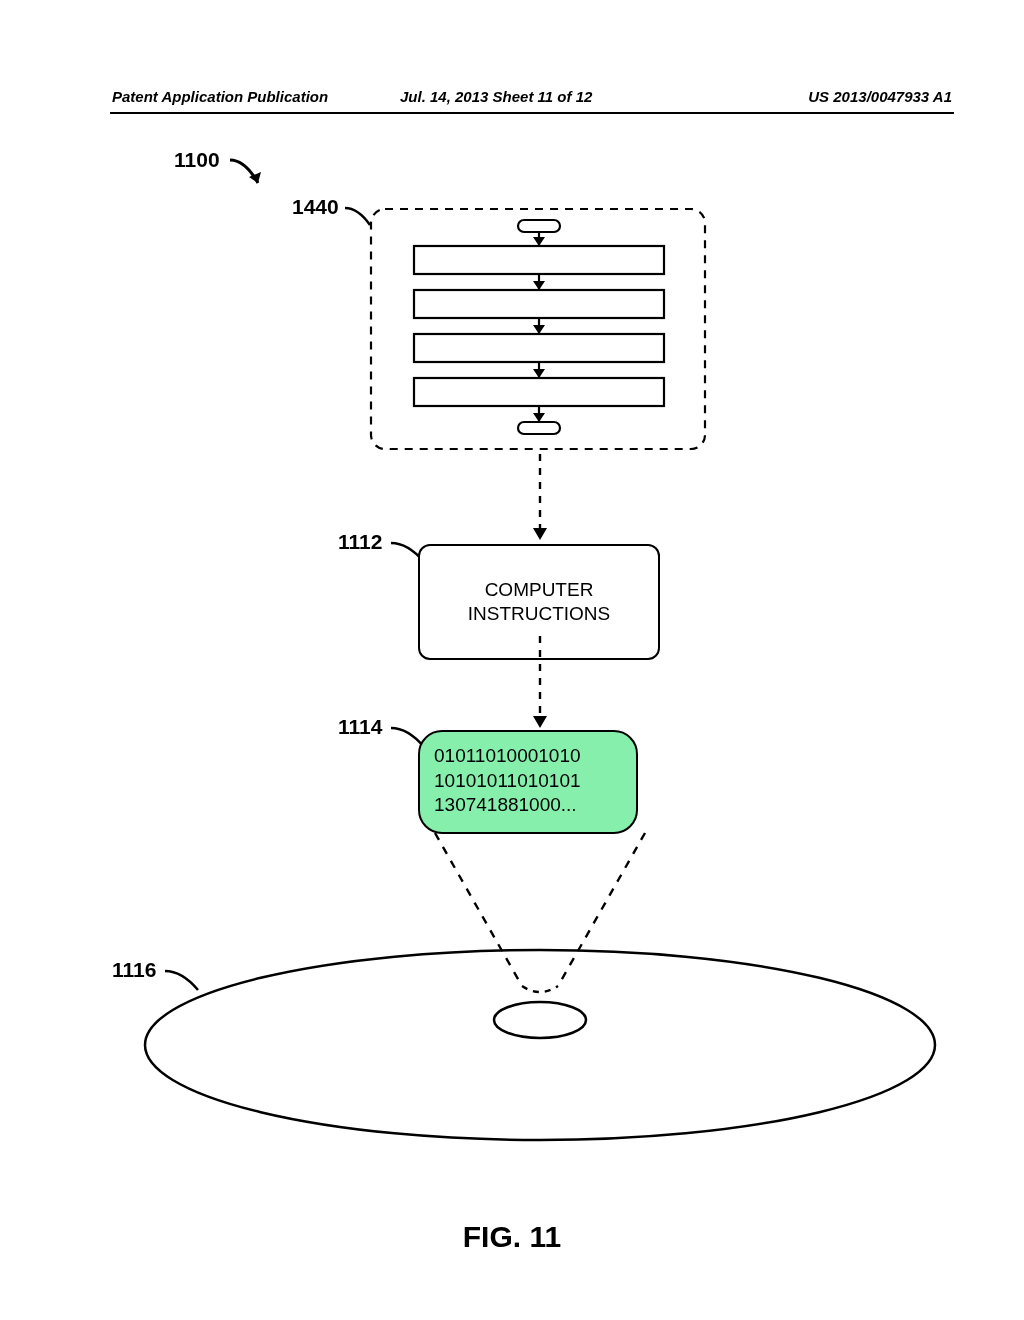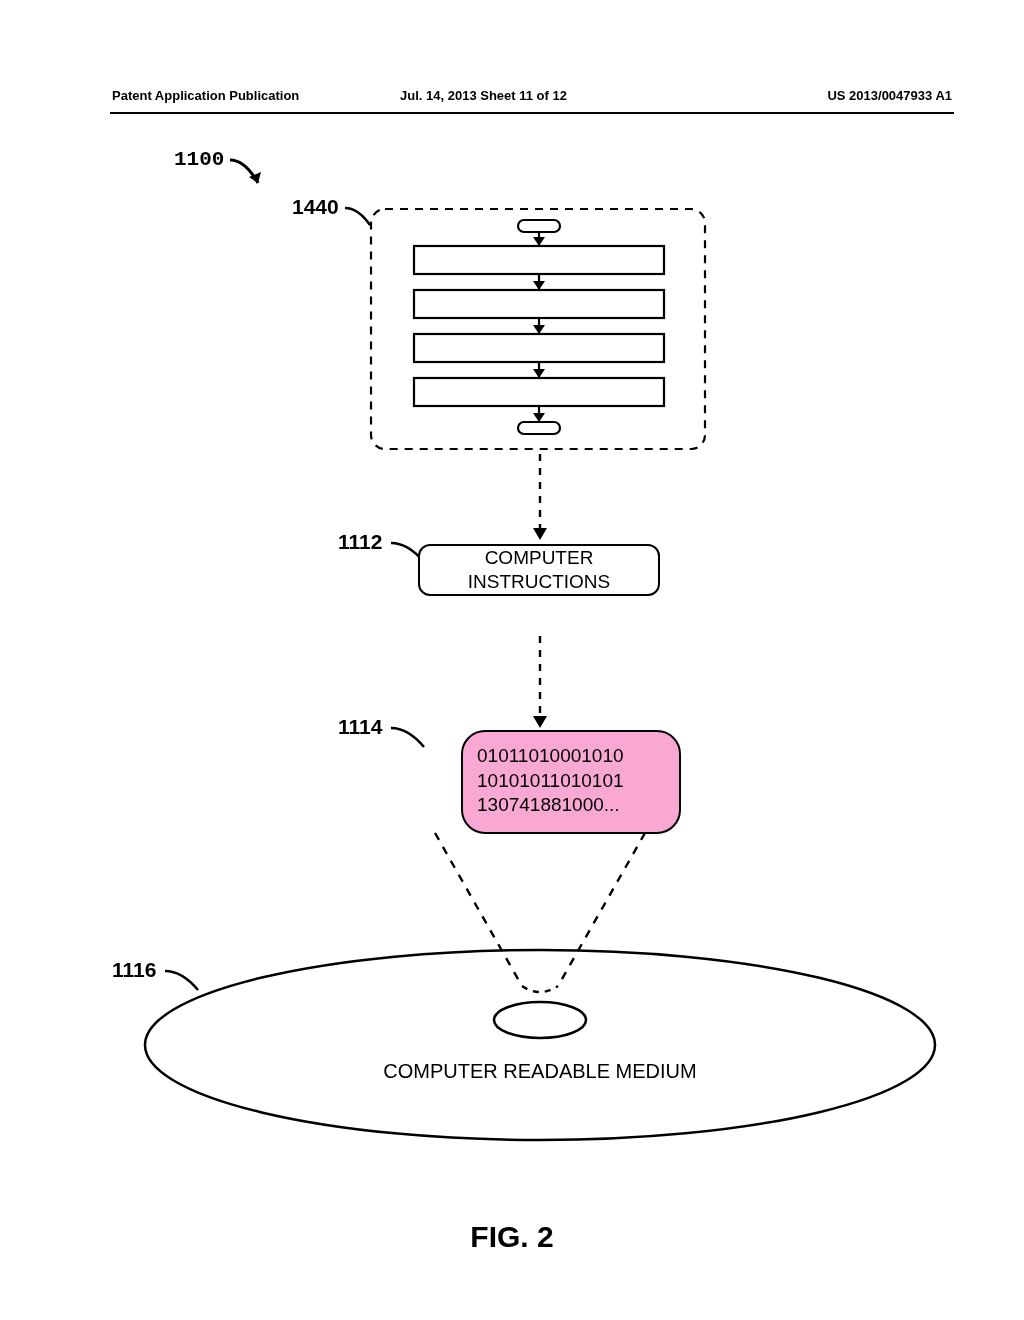--- a/index.html
+++ b/index.html
@@ -16,22 +16,23 @@
     margin: 0 auto;
     background: #fff;
   }
   .header-bar {
     position: absolute;
     left: 110px;
     right: 70px;
     top: 86px;
     height: 26px;
     border-bottom: 2px solid #000;
-    font-size: 13px;
+    font-size: 15px;
     font-weight: bold;
+    font-style: italic;
   }
   .header-left    { position: absolute; left: 2px;  top: 2px; }
   .header-center  { position: absolute; left: 290px; top: 2px; }
   .header-right   { position: absolute; right: 2px; top: 2px; }
 
   .ref-label {
     position: absolute;
     font-size: 21px;
     font-weight: bold;
     white-space: nowrap;
@@ -44,58 +45,57 @@
     right: 0;
     text-align: center;
   }
 
   svg { position: absolute; }
 
   .computer-instructions-box {
     position: absolute;
     border: 2px solid #000;
     border-radius: 12px;
-    padding: 0 12px;
+    padding: 32px 12px;
     font-size: 19px;
     font-weight: normal;
     text-align: center;
     line-height: 1.25;
     background: #fff;
   }
   .binary-box {
     position: absolute;
     border: 2px solid #000;
     border-radius: 24px;
     padding: 12px 14px 14px 14px;
     font-size: 19px;
     font-family: Arial, Helvetica, sans-serif;
     line-height: 1.3;
     text-align: left;
-    background: #f9a8d4;
-    margin-left: 43px;
+    background: #86efac;
   }
   .disc-text {
     position: absolute;
     font-size: 20px;
     text-align: center;
     width: 100%;
   }
 </style>
 </head>
 <body>
 
 <div class="page">
 
   <div class="header-bar">
     <span class="header-left">Patent Application Publication</span>
     <span class="header-center">Jul. 14, 2013  Sheet 11 of 12</span>
     <span class="header-right">US 2013/0047933 A1</span>
   </div>
 
-  <div class="ref-label" style="left:174px; top:148px;font-family:Liberation Mono, monospace;">1100</div>
+  <div class="ref-label" style="left:174px; top:148px;">1100</div>
   <svg style="left:225px; top:155px;" width="50" height="40">
     <path d="M5 5 Q 20 5 33 28" fill="none" stroke="#000" stroke-width="3"></path>
     <polygon points="33,28 24,22 36,17" fill="#000"></polygon>
   </svg>
 
   <div class="ref-label" style="left:292px; top:195px;">1440</div>
   <svg style="left:340px; top:203px;" width="40" height="30">
     <path d="M5 5 Q 18 5 30 22" fill="none" stroke="#000" stroke-width="2.5"></path>
   </svg>
 
@@ -171,17 +171,16 @@
 
   <div class="ref-label" style="left:112px; top:958px;">1116</div>
   <svg style="left:160px; top:966px;" width="46" height="30">
     <path d="M5 5 Q 22 5 38 24" fill="none" stroke="#000" stroke-width="2.5"></path>
   </svg>
 
   <svg style="left:130px; top:940px;" width="820" height="210">
     <ellipse cx="410" cy="105" rx="395" ry="95" fill="none" stroke="#000" stroke-width="2.5"></ellipse>
     <ellipse cx="410" cy="80" rx="46" ry="18" fill="none" stroke="#000" stroke-width="2.5"></ellipse>
   </svg>
-  <div class="disc-text" style="left:130px; width:820px; top:1060px;">COMPUTER READABLE MEDIUM</div>
 
-  <div class="fig-label" style="top:1220px;">FIG. 2</div>
+  <div class="fig-label" style="top:1220px;">FIG. 11</div>
 
 </div>
 
 </body></html>

